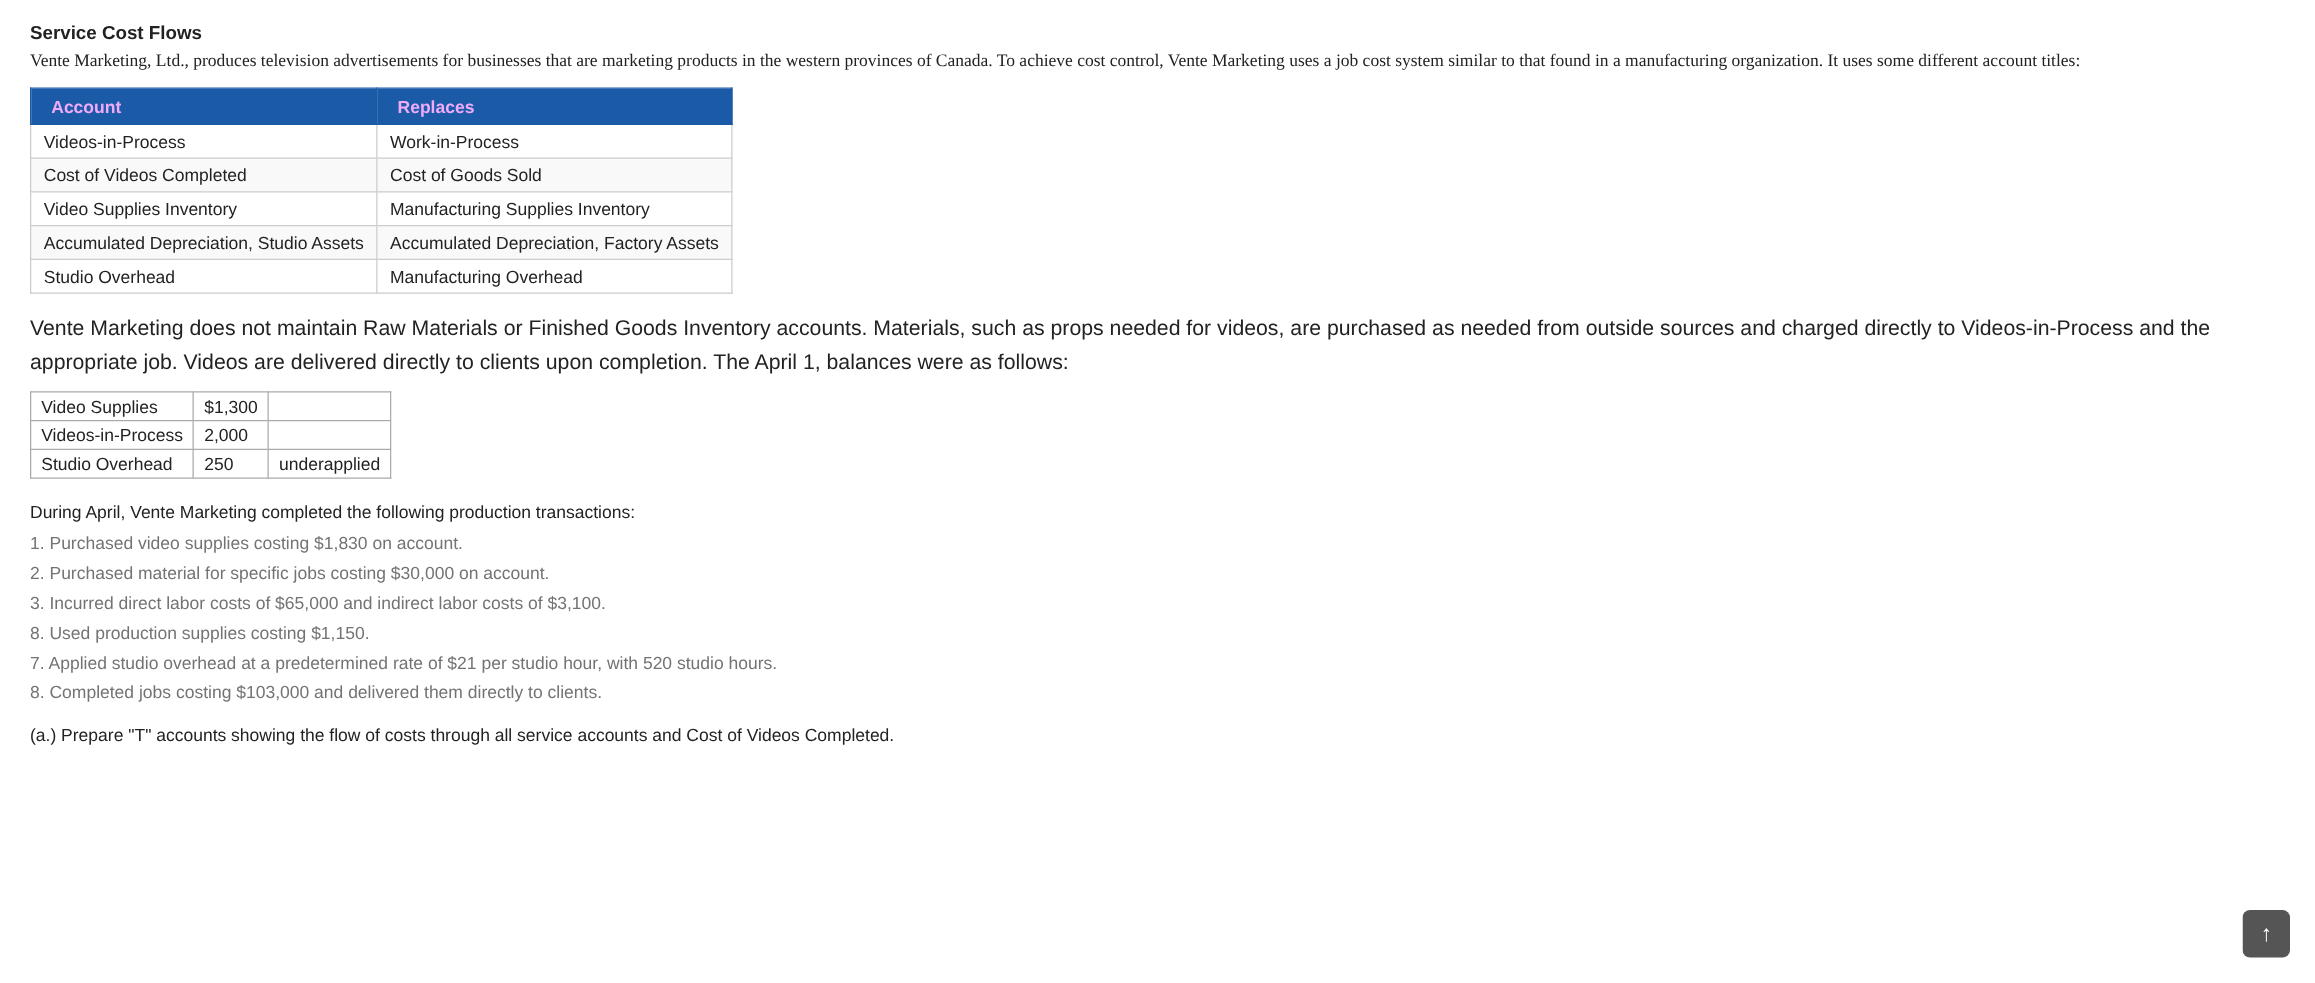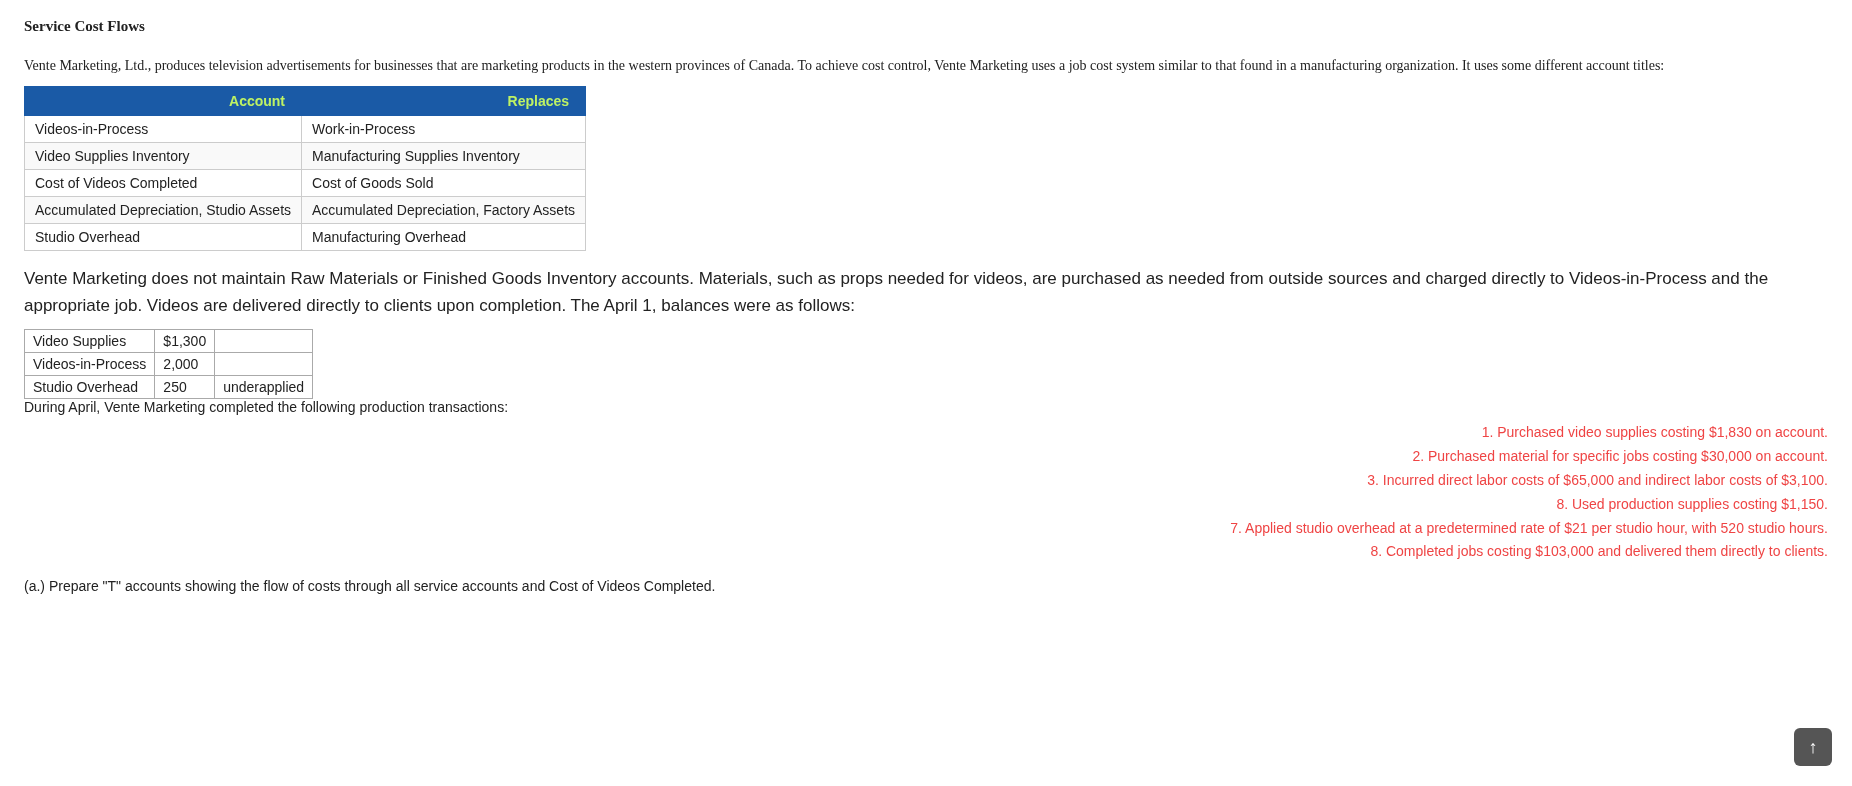--- a/index.html
+++ b/index.html
@@ -7,74 +7,72 @@
       font-family: Arial, sans-serif;
       font-size: 14px;
       color: #222;
       background: #fff;
       padding: 18px 24px;
       max-width: 1852px;
     }
     .title {
       font-weight: bold;
       font-size: 15px;
-      margin-bottom: 20px;
-      font-family: Liberation Serif, serif;
+      margin-bottom: 4px;
     }
     .intro-text {
       font-size: 14px;
       line-height: 1.5;
       margin-bottom: 10px;
       font-family: Liberation Serif, serif;
     }
     .account-table {
       border-collapse: collapse;
       margin-bottom: 14px;
       min-width: 560px;
     }
     .account-table th {
       background-color: #1a5aa6;
-      color: #bef264;
+      color: #f0abfc;
       padding: 6px 16px;
-      text-align: right;
+      text-align: left;
       font-size: 14px;
       border: 1px solid #1a5aa6;
     }
     .account-table td {
       border: 1px solid #ccc;
       padding: 5px 10px;
       font-size: 14px;
       background: #fff;
     }
     .account-table tr:nth-child(even) td {
       background: #f9f9f9;
     }
     .body-text {
       font-size: 17px;
       line-height: 1.6;
       margin-bottom: 10px;
     }
     .balance-table {
       border-collapse: collapse;
-      margin-bottom: 0;
+      margin-bottom: 18px;
     }
     .balance-table td {
       border: 1px solid #aaa;
       padding: 3px 8px;
       font-size: 14px;
     }
     .transactions-header {
       font-size: 14px;
       margin-bottom: 6px;
     }
     .transaction-item {
       font-size: 14px;
       line-height: 1.7;
-      color: #ef4444;
-      text-align: right;
+      color: #737373;
     }
     .transactions-list {
       margin-bottom: 14px;
     }
     .question-text {
       font-size: 14px;
       margin-top: 10px;
     }
     .scroll-btn {
       position: fixed;
@@ -105,26 +103,26 @@
       <th>Account</th>
       <th>Replaces</th>
     </tr>
   </thead>
   <tbody id="account-tbody">
   <tr>
         <td>Videos-in-Process</td>
         <td>Work-in-Process</td>
       </tr>
       <tr>
+        <td>Cost of Videos Completed</td>
+        <td>Cost of Goods Sold</td>
+      </tr>
+      <tr>
         <td>Video Supplies Inventory</td>
         <td>Manufacturing Supplies Inventory</td>
-      </tr>
-      <tr>
-        <td>Cost of Videos Completed</td>
-        <td>Cost of Goods Sold</td>
       </tr>
       <tr>
         <td>Accumulated Depreciation, Studio Assets</td>
         <td>Accumulated Depreciation, Factory Assets</td>
       </tr>
       <tr>
         <td>Studio Overhead</td>
         <td>Manufacturing Overhead</td>
       </tr>
     </tbody>

